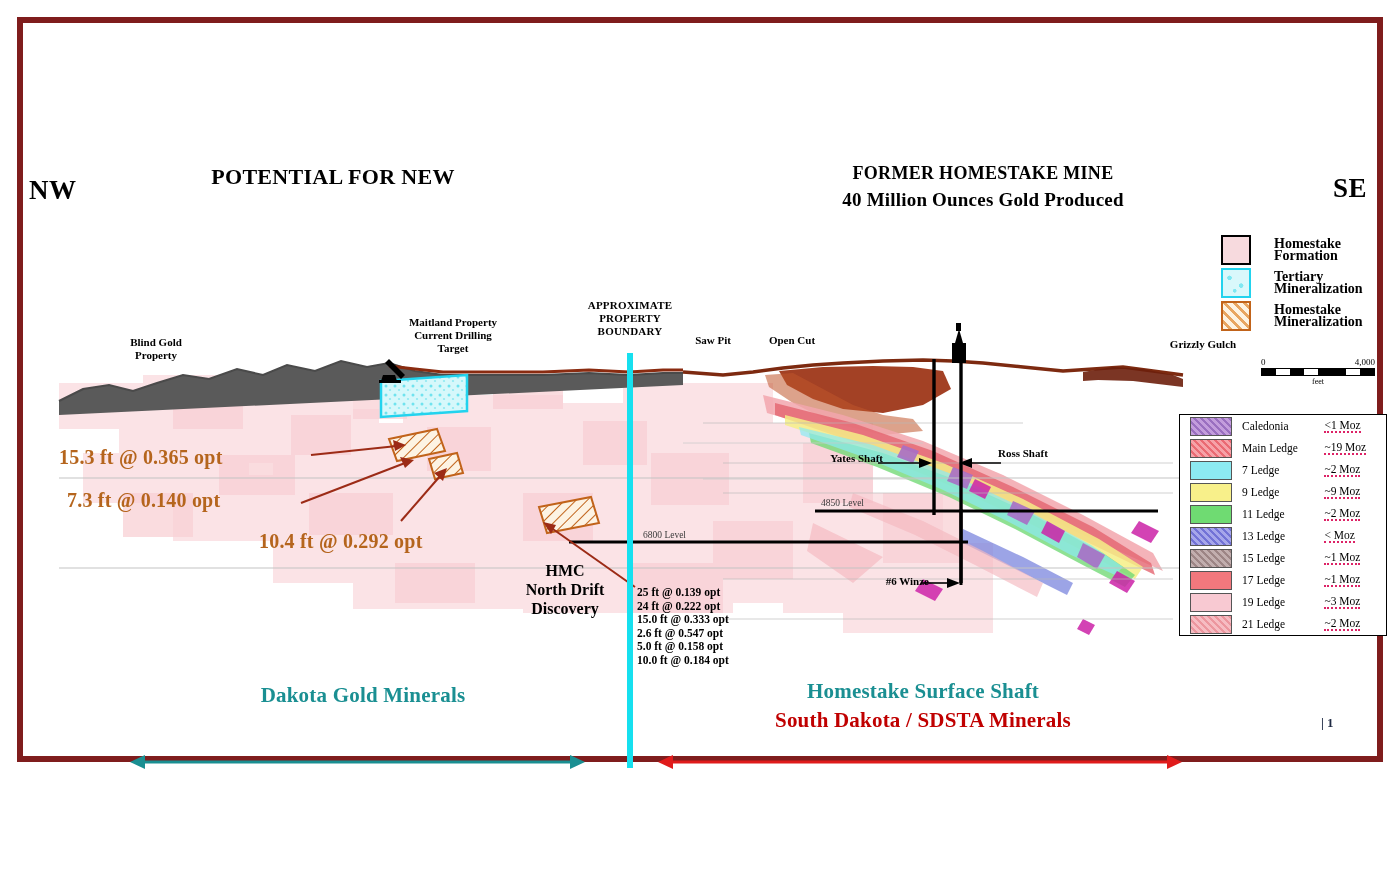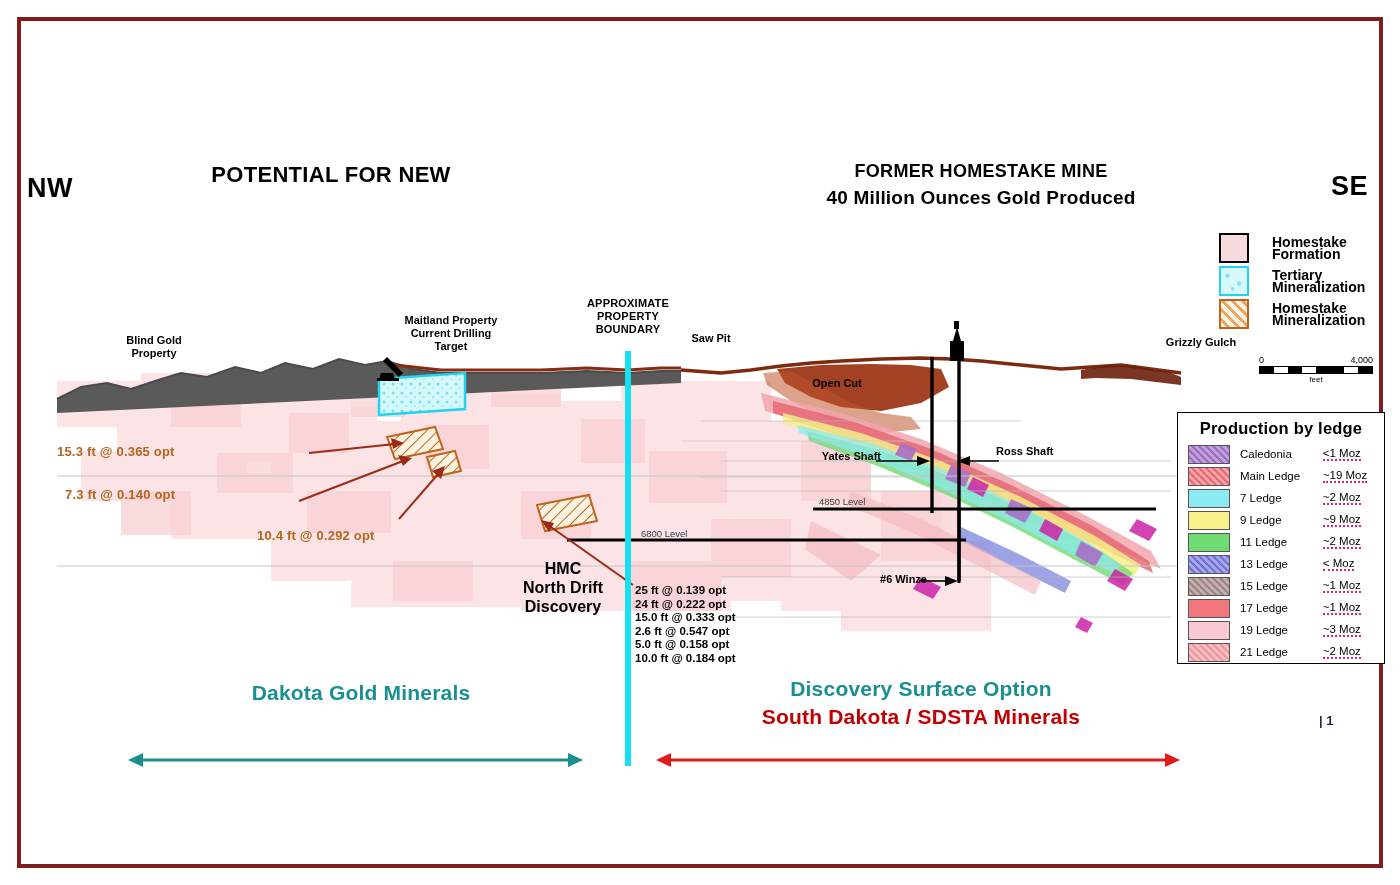--- a/index.html
+++ b/index.html
@@ -1,39 +1,39 @@
 <!DOCTYPE html>
 <html><head>
 <meta charset="utf-8">
 <style>
   html,body{margin:0;padding:0;background:#fff;}
   body{font-family:"Liberation Sans",sans-serif;}
   #page{position:relative;width:1400px;height:885px;background:#ffffff;overflow:hidden;}
-  #frame{position:absolute;left:17px;top:17px;width:1366px;height:851px;border:4px solid #7f1d1d;box-sizing:border-box;background:#fff;}
+  #frame{position:absolute;left:17px;top:17px;width:1366px;height:745px;border:6px solid #7f1d1d;box-sizing:border-box;background:#fff;font-family:Liberation Serif, serif;}
   .abs{position:absolute;}
   .nosel{user-select:none;}
 
   
   .compass{font-weight:bold;font-size:27px;color:#000;letter-spacing:.5px;}
 
   
   .hdr-left{font-weight:bold;font-size:22px;line-height:28px;color:#000;text-align:center;letter-spacing:.3px;}
   .hdr-right-1{font-weight:bold;font-size:18px;color:#000;text-align:center;letter-spacing:.3px;}
   .hdr-right-2{font-weight:bold;font-size:19px;color:#000;text-align:center;letter-spacing:.2px;}
 
   
   .maplbl{font-weight:bold;font-size:11px;color:#000;text-align:center;line-height:13px;}
   .lvl{font-size:9.5px;color:#3a3a3a;font-weight:normal;}
   .boundlbl{font-weight:bold;font-size:11px;line-height:13px;text-align:center;color:#000;letter-spacing:.2px;}
 
   
   #geo{position:absolute;left:0;top:0;width:1366px;height:851px;}
 
   
-  .callout{font-weight:bold;font-size:13px;color:#b5651d;white-space:nowrap;letter-spacing:.2px;}
+  .callout{font-weight:bold;font-size:20px;color:#b5651d;white-space:nowrap;letter-spacing:.2px;}
 
   
   .hmc{font-weight:bold;font-size:16px;line-height:19px;text-align:center;color:#000;}
   .hmclist{font-weight:bold;font-size:11.5px;line-height:13.6px;color:#000;white-space:nowrap;}
 
   
   .leg-form{position:absolute;}
   .leg-form .row{display:flex;align-items:center;margin-bottom:3px;}
   .leg-form .sw{width:30px;height:30px;box-sizing:border-box;flex:0 0 auto;}
   .leg-form .tx{font-weight:bold;font-size:14px;line-height:12px;color:#000;margin-left:23px;}
@@ -327,21 +327,21 @@
       <div>Target</div>
     </div>
 
     <div class="abs boundlbl nosel" style="left:537px;top:276px;width:140px;">
       <div>APPROXIMATE</div>
       <div>PROPERTY</div>
       <div>BOUNDARY</div>
     </div>
 
     <div class="abs maplbl nosel" style="left:645px;top:311px;width:90px;">Saw Pit</div>
-    <div class="abs maplbl nosel" style="left:761px;top:311px;width:110px;margin-top:45px;">Open Cut</div>
+    <div class="abs maplbl nosel" style="left:714px;top:311px;width:110px;">Open Cut</div>
     <div class="abs maplbl nosel" style="left:1110px;top:315px;width:140px;">Grizzly Gulch</div>
 
     <div class="abs maplbl nosel" style="left:770px;top:429px;width:90px;text-align:right;">Yates Shaft</div>
     <div class="abs maplbl nosel" style="left:975px;top:424px;width:100px;text-align:left;">Ross Shaft</div>
     <div class="abs lvl nosel" style="left:798px;top:475px;">4850 Level</div>
     <div class="abs lvl nosel" style="left:620px;top:507px;">6800 Level</div>
     <div class="abs maplbl nosel" style="left:826px;top:552px;width:80px;text-align:right;">#6 Winze</div>
 
     <div class="abs callout nosel" style="left:36px;top:423px;">15.3 ft @ 0.365 opt</div>
     <div class="abs callout nosel" style="left:44px;top:466px;">7.3 ft @ 0.140 opt</div>
@@ -398,21 +398,20 @@
       <div class="scale-bar">
         <i style="left:0;width:14px;"></i>
         <i style="left:28px;width:14px;"></i>
         <i style="left:56px;width:28px;"></i>
         <i style="left:98px;width:16px;"></i>
       </div>
       <div class="scale-unit">feet</div>
     </div>
 
     <div id="prod" style="left:1156px;top:391px;width:208px;">
-      <div class="title">Production by ledge</div>
       <table>
         <tbody>
           <tr>
             <td class="c1">
                 <div class="sw" style="background:repeating-linear-gradient(45deg,#c39ddc 0 3px,#9a6fc0 3px 5px);"></div>
               </td>
             <td class="c2">Caledonia</td>
             <td class="c3"><span class="squig">&lt;1 Moz</span></td>
           </tr>
           <tr>
@@ -480,20 +479,20 @@
           </tr>
         </tbody>
       </table>
     </div>
 
     <div class="abs nosel" style="left:110px;top:656px;width:460px;">
       <div class="ban teal" style="margin-top:4px;">Dakota Gold Minerals</div>
     </div>
 
     <div class="abs nosel" style="left:620px;top:656px;width:560px;">
-      <div class="ban teal">Discovery Surface Option</div>
+      <div class="ban teal">Homestake Surface Shaft</div>
       <div class="ban red" style="margin-top:4px;">South Dakota / SDSTA Minerals</div>
     </div>
 
     <div class="abs pageno nosel" style="left:1298px;top:692px;">| 1</div>
 
   </div>
 </div>
 
 </body></html>

